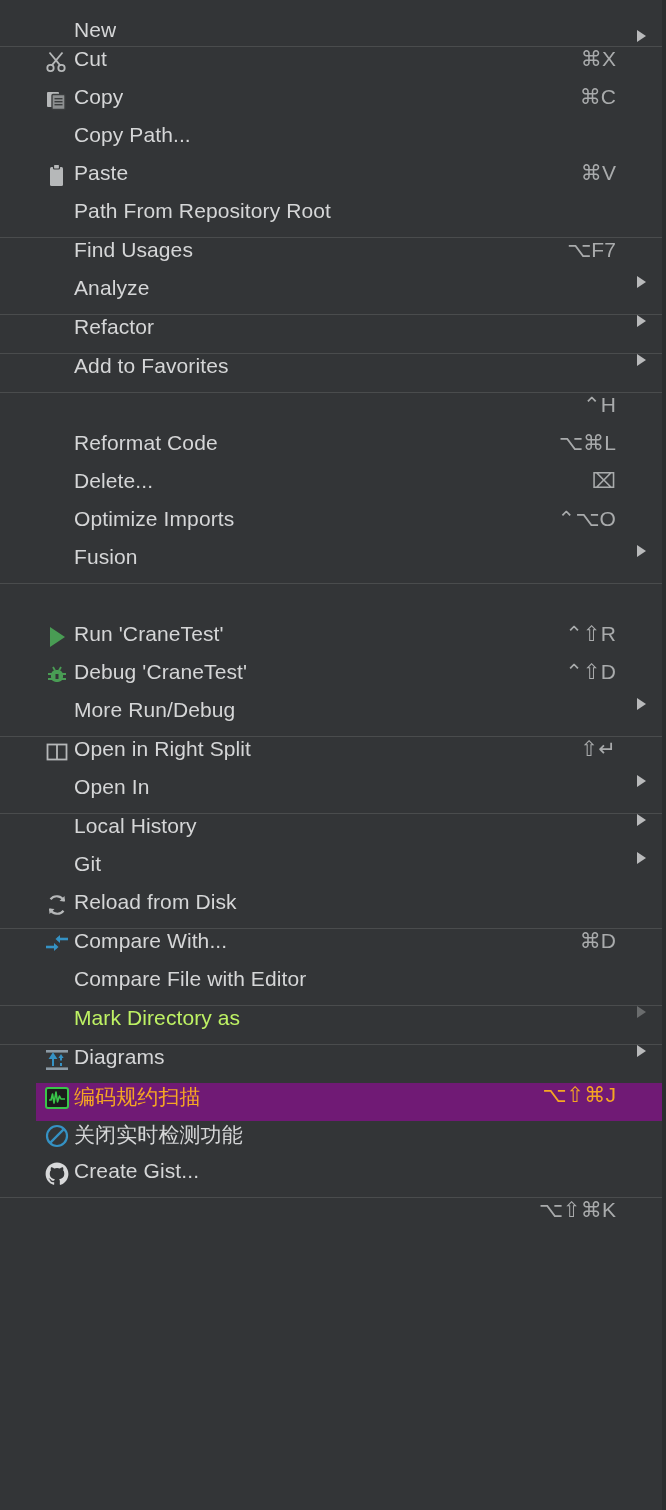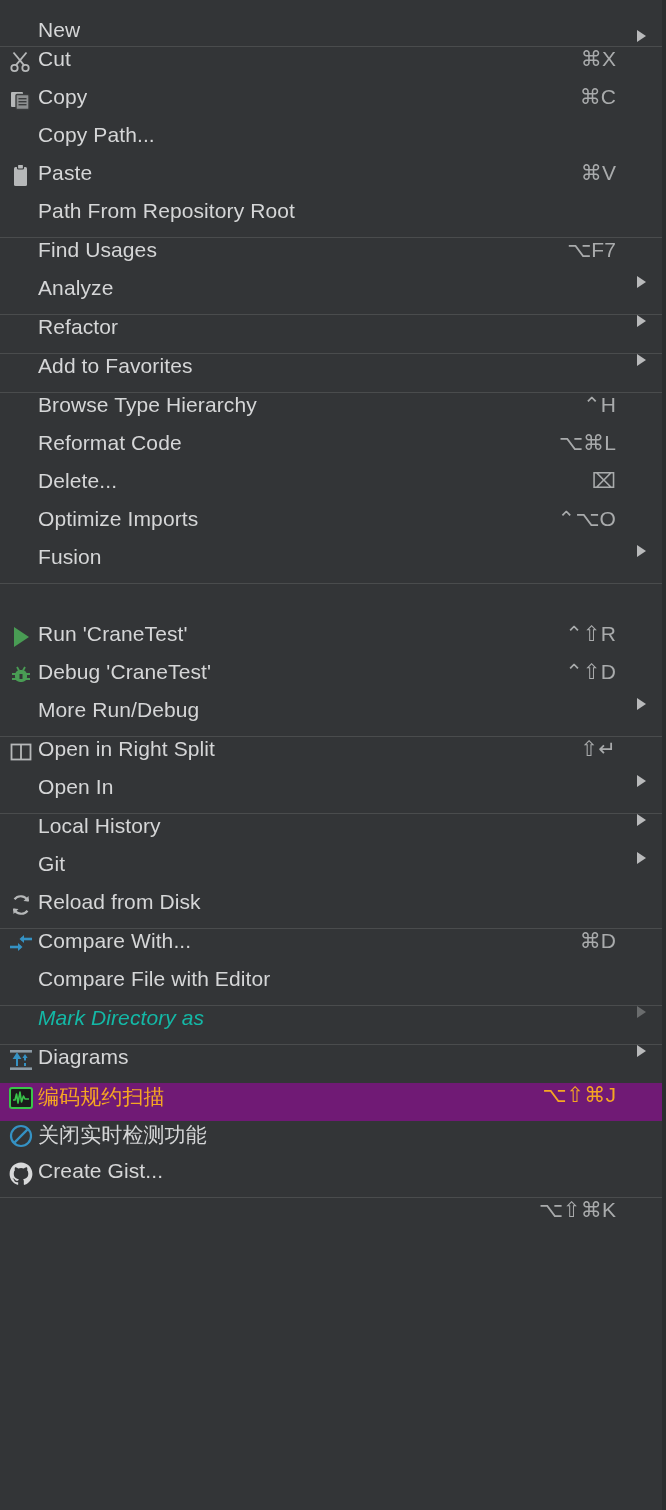--- a/index.html
+++ b/index.html
@@ -17,21 +17,21 @@
   #menu {
     position: relative;
     width: 666px;
     height: 1510px;
     background: #333537;
     box-sizing: border-box;
     border-right: 4px solid #2b2d2e;
     overflow: hidden;
   }
 
-  .group { background: #333537; }
+  .group { background: #333537; padding-left: 36px; }
 
   .separator {
     height: 1px;
     background: #4a4c4d;
     margin: 0;
   }
 
   .item {
     position: relative;
     display: flex;
@@ -84,21 +84,21 @@
     display: block;
     width: 0; height: 0;
     border-left: 9px solid #b9babb;
     border-top: 6px solid transparent;
     border-bottom: 6px solid transparent;
   }
   .item .arrow.dim i { border-left-color: #6a6c6d; }
   .item .arrow.empty i { border: 0; }
 
   
-  .item.disabled .label { color: #14b8a6; font-style: italic; }
+  .item.disabled .label { color: #bef264; }
 
   
   .item.selected {
     background: #701a75;
   }
   .item.selected .label { color: #f5a623; }
   .item.selected .shortcut { color: #f5a623; }
 </style>
 </head>
 <body>
@@ -219,21 +219,20 @@
         <span class="spacer"></span>
         <span class="arrow">
           <i></i>
         </span>
       </div>
     </div>
     <div class="separator"></div>
     <div class="group">
       <div class="item">
         <span class="icon"></span>
-        <span class="label">Browse Type Hierarchy</span>
         <span class="spacer"></span>
         <span class="shortcut">⌃H</span>
         <span class="arrow empty">
           <i></i>
         </span>
       </div>
       <div class="item">
         <span class="icon"></span>
         <span class="label">Reformat Code</span>
         <span class="spacer"></span>

